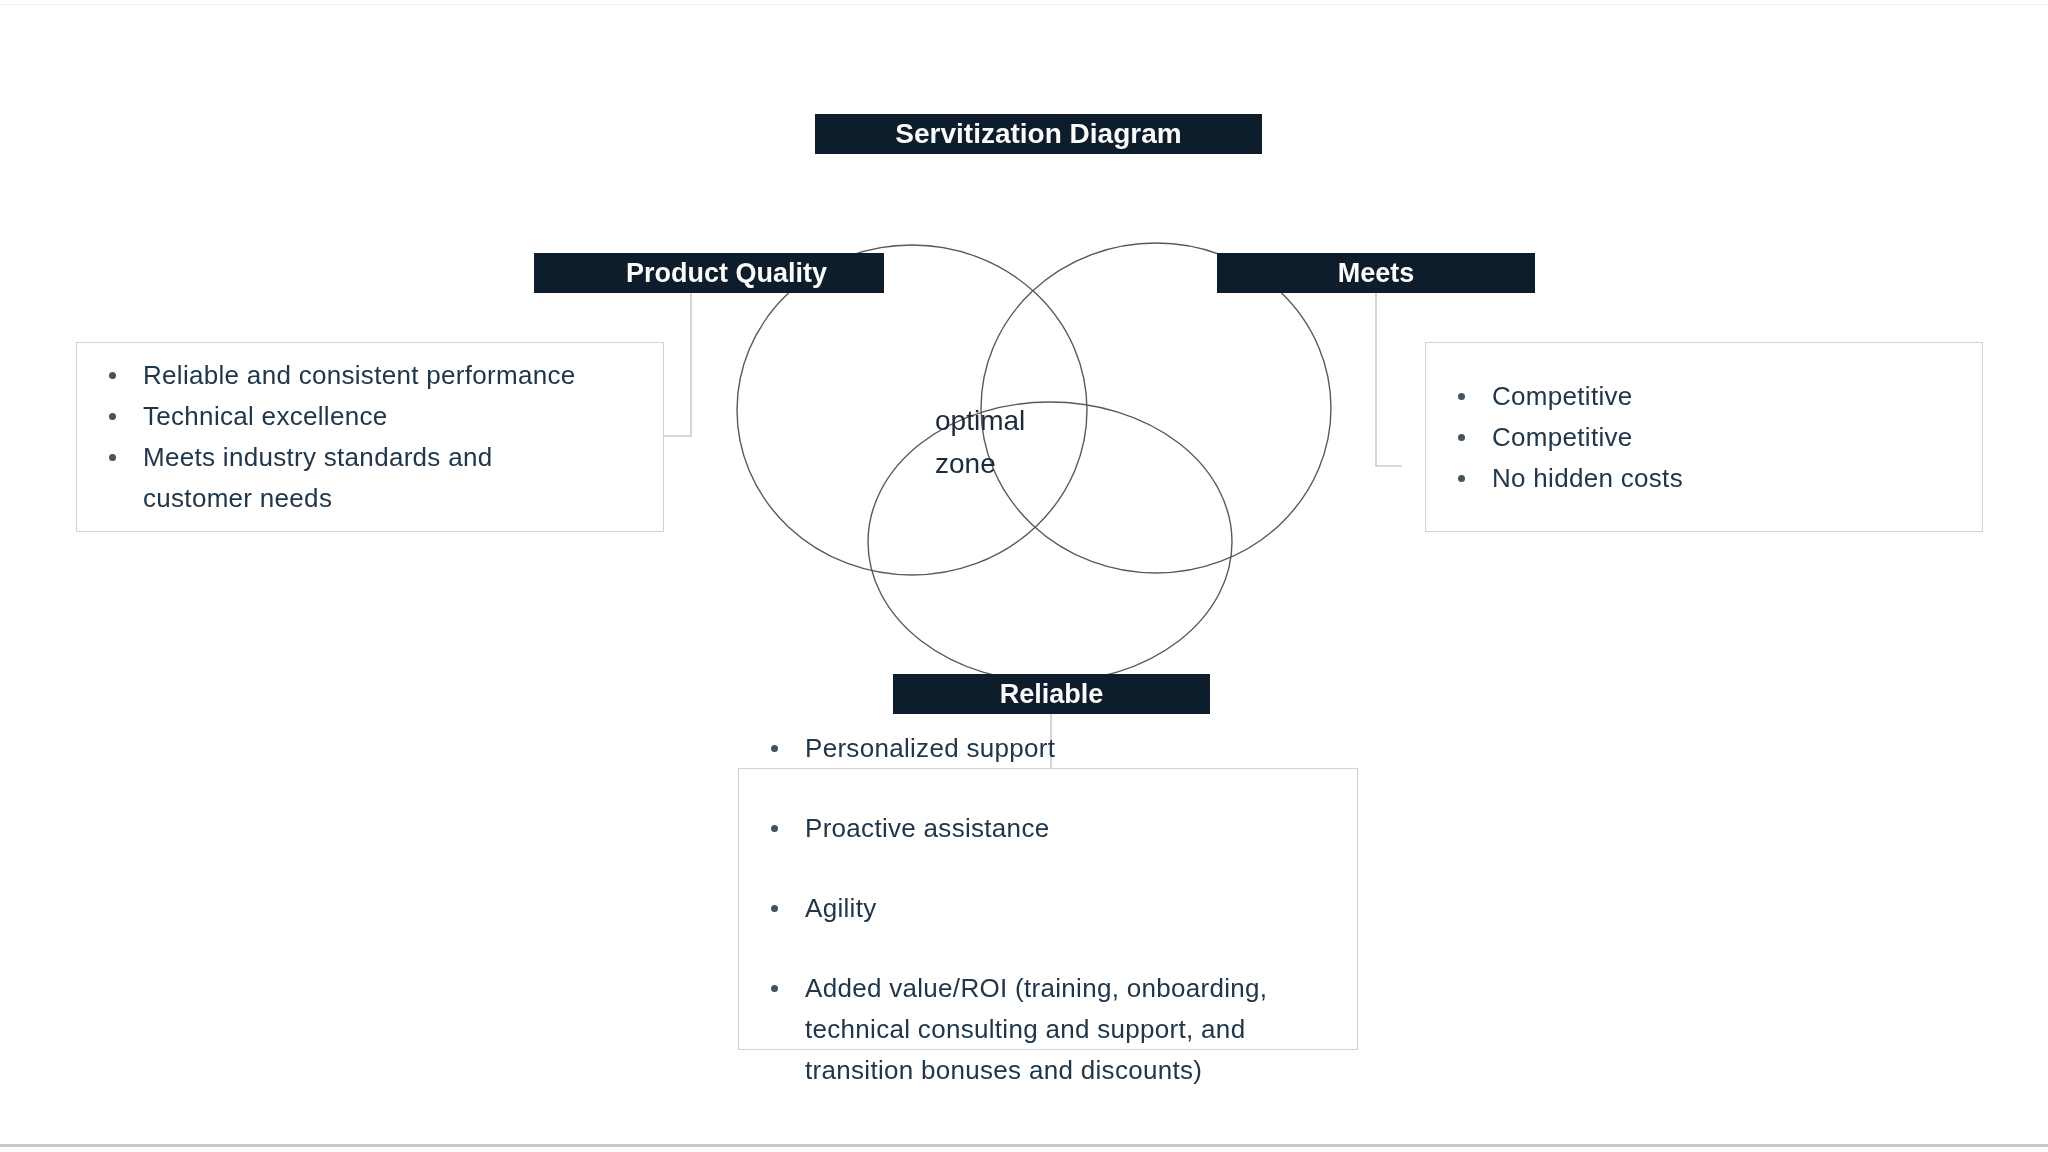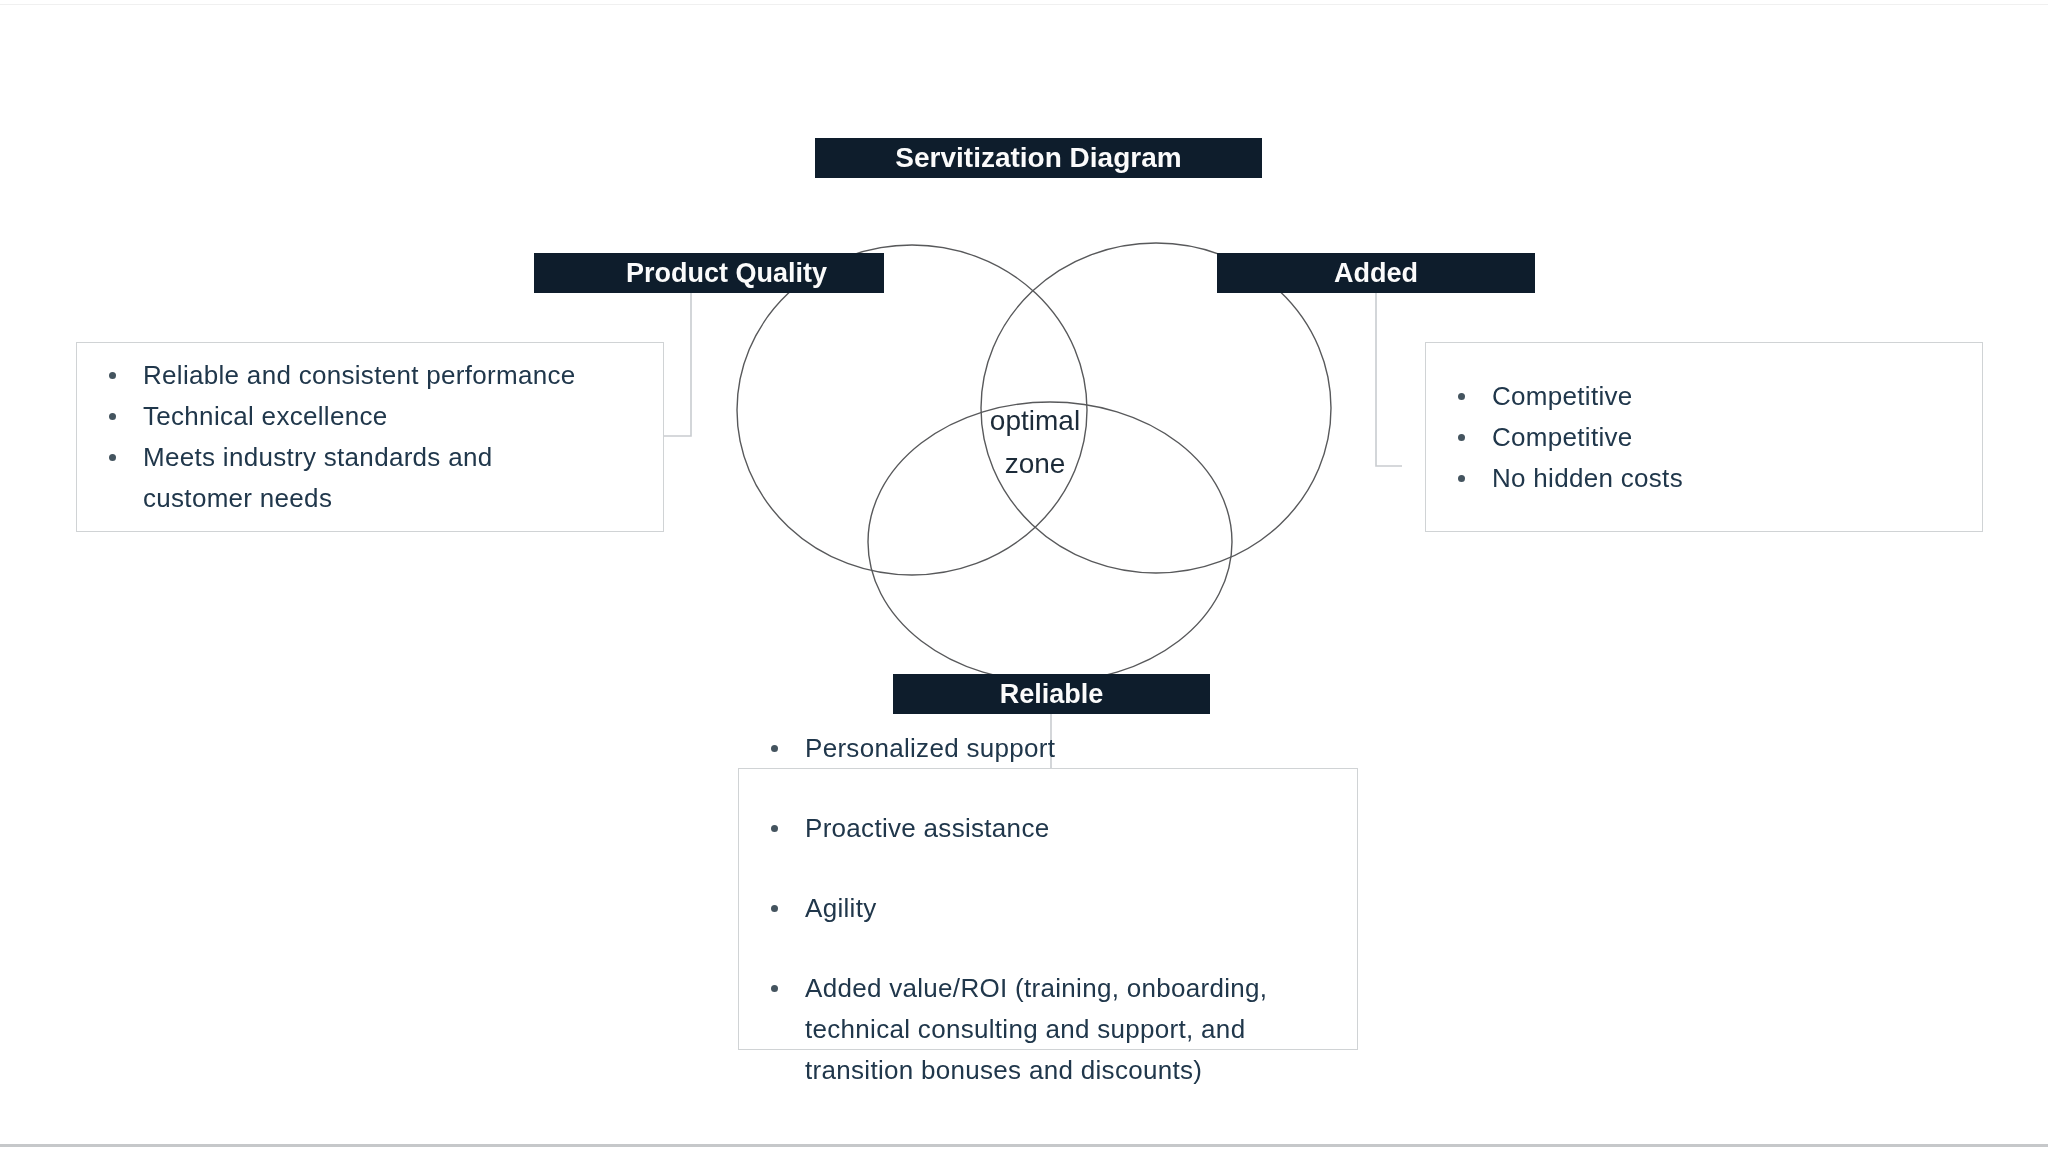--- a/index.html
+++ b/index.html
@@ -8,21 +8,21 @@
     font-family:"Liberation Sans","DejaVu Sans",sans-serif;
   }
   .venn-layer{position:absolute;left:0;top:0;width:2048px;height:1152px;}
   .top-hairline{position:absolute;left:0;top:4px;width:2048px;height:1px;background:#f0f0f0;}
   .bottom-divider{position:absolute;left:0;top:1144px;width:2048px;height:3px;background:#c6c8ca;}
 
   .navy-box{
     position:absolute;background:#0e1d2c;color:#fbfbfb;font-weight:bold;
     display:flex;align-items:center;justify-content:center;
   }
-  .title-box{left:815px;top:114px;width:447px;height:40px;font-size:28px;margin-top:24px;}
+  .title-box{left:815px;top:114px;width:447px;height:40px;font-size:28px;}
   .label-pq{left:534px;top:253px;width:315px;height:40px;font-size:27px;padding-left:35px;}
   .label-price{left:1217px;top:253px;width:318px;height:40px;font-size:27px;}
   .label-service{left:893px;top:674px;width:317px;height:40px;font-size:27px;}
 
   .text-box{
     position:absolute;background:#ffffff;border:1.5px solid #d0d3d5;box-sizing:border-box;
     display:flex;flex-direction:column;justify-content:center;
     color:#20374b;font-size:26px;line-height:41px;letter-spacing:0.3px;
     padding-left:28px;padding-right:16px;
   }
@@ -31,21 +31,21 @@
   .box-bottom{left:738px;top:768px;width:620px;height:282px;gap:39px;}
 
   .bullet-row{display:flex;align-items:flex-start;}
   .dot{
     flex:0 0 auto;width:7px;height:7px;border-radius:50%;background:#44545f;
     margin-top:17px;margin-right:27px;margin-left:4px;
   }
   .bullet-text{white-space:pre-line;}
 
   .center-label{
-    position:absolute;left:935px;top:399px;width:200px;text-align:center;
+    position:absolute;left:935px;top:399px;width:200px;text-align:left;
     color:#1c2b39;font-size:28px;line-height:43px;white-space:pre-line;
   }
 </style>
 </head>
 <body>
 
 <div class="canvas">
 
   <svg class="venn-layer" viewBox="0 0 2048 1152" xmlns="http://www.w3.org/2000/svg">
     <ellipse cx="912" cy="410" rx="175" ry="165" fill="none" stroke="#58595b" stroke-width="1.4"></ellipse>
@@ -55,21 +55,21 @@
     <path d="M1376 293 L1376 466 L1402 466" fill="none" stroke="#c9ccd0" stroke-width="1.6"></path>
     <path d="M1051 714 L1051 769" fill="none" stroke="#c9ccd0" stroke-width="1.6"></path>
   </svg>
 
   <div class="top-hairline"></div>
 
   <div class="navy-box title-box">Servitization Diagram</div>
 
   <div class="navy-box label-pq">Product Quality</div>
 
-  <div class="navy-box label-price">Added</div>
+  <div class="navy-box label-price">Meets</div>
 
   <div class="navy-box label-service">Reliable</div>
 
   <div class="text-box box-left">
     <div class="bullet-row">
       <span class="dot"></span>
       <span class="bullet-text">Reliable and consistent performance</span>
     </div>
     <div class="bullet-row">
       <span class="dot"></span>

